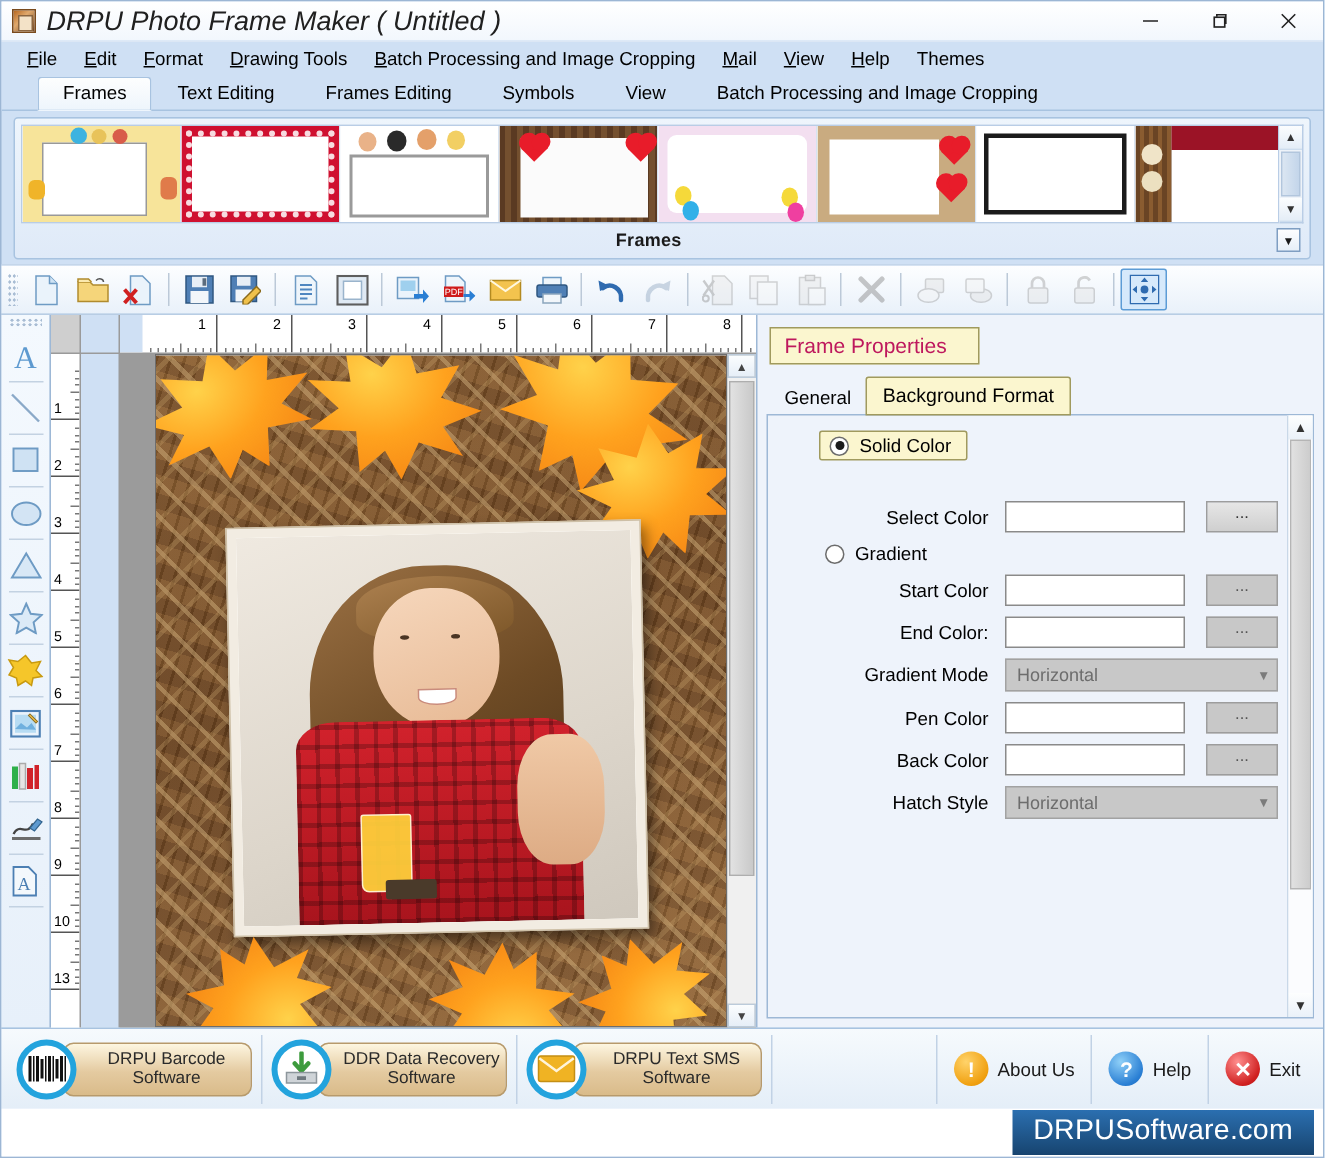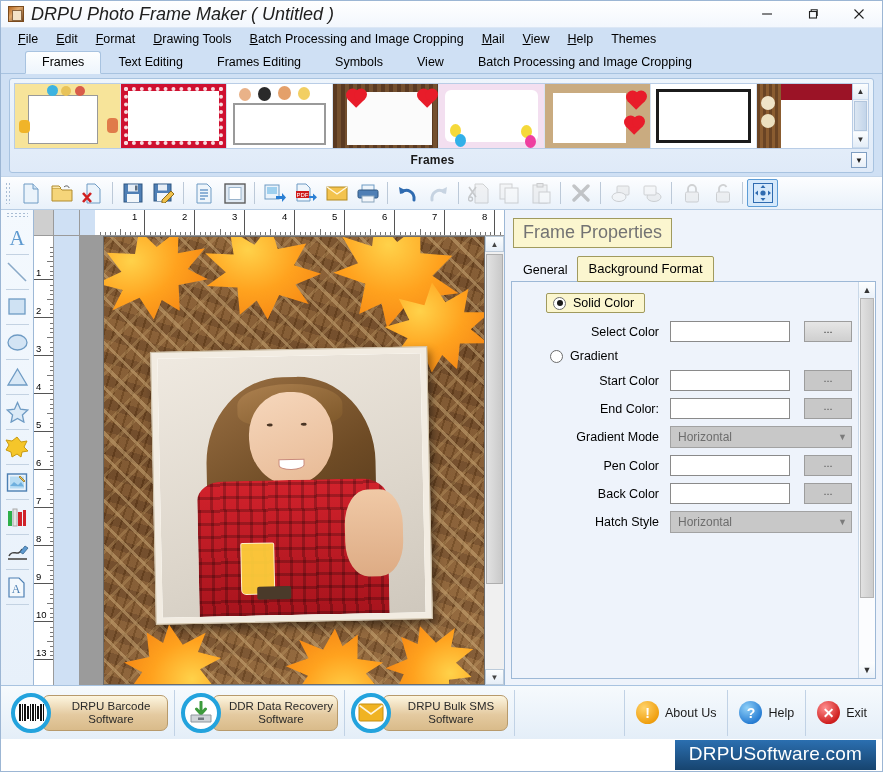--- a/index.html
+++ b/index.html
@@ -273,21 +273,21 @@
   .props {
     width: 378px; flex:none;
     background:#eef3fb;
     border-left:1px solid #9db8d6;
     display:flex;flex-direction:column;
     padding: 8px 6px 6px 6px;
   }
   .props-title {
     align-self:flex-start;
     background:#fbf6cf; border:1px solid #a09a5e;
-    font-size:18px; color:#737373; padding:3px 9px 4px 9px;
+    font-size:14px; color:#be185d; padding:3px 21px 4px 9px;
     margin-left:2px;
   }
   .prop-tabs { display:flex; align-items:flex-end; margin:9px 0 0 2px; height:24px;}
   .ptab {
     font-size:12.5px; padding:3px 9px 4px 9px; color:#000;
     border:1px solid transparent; position:relative; top:1px; white-space:nowrap;
   }
   .ptab.active {
     background:#fbf6cf;border:1px solid #a09a5e; border-radius:2px 2px 0 0;
     font-size:13px; padding:4px 10px 5px 10px;
@@ -1002,21 +1002,21 @@
       </div>
 
       <div class="prop-body">
         <div class="prop-scrollarea">
 
           <div class="radio-row hl">
             <div class="radio on"></div>
             <div class="radio-label">Solid Color</div>
           </div>
 
-          <div class="field-row" style="margin-top:1px;">
+          <div class="field-row" style="margin-top:20px;">
             <div class="field-label">Select Color</div>
             <input class="field-box" value="" style="">
             <div class="field-btn en">...</div>
           </div>
 
           <div class="radio-row plain">
             <div class="radio"></div>
             <div class="radio-label">Gradient</div>
           </div>
 
@@ -1107,21 +1107,21 @@
     </div>
 
     <div class="promo">
       <div class="promo-icon">
         <svg width="26" height="19" viewBox="0 0 26 19">
           <rect x="1" y="1" width="24" height="17" rx="1.5" fill="#f0b323" stroke="#c48f14"></rect>
           <path d="M1.5 2.5L13 11 24.5 2.5" fill="none" stroke="#fff4da" stroke-width="1.6"></path>
         </svg>
       </div>
       <div class="promo-pill">
-        <span>DRPU Bulk SMS</span>
+        <span>DRPU Text SMS</span>
         <span>Software</span>
       </div>
     </div>
 
     <div class="bspacer"></div>
 
     <div class="bbtn">
       <div class="circ orange">!</div>
       <span>About Us</span>
     </div>

